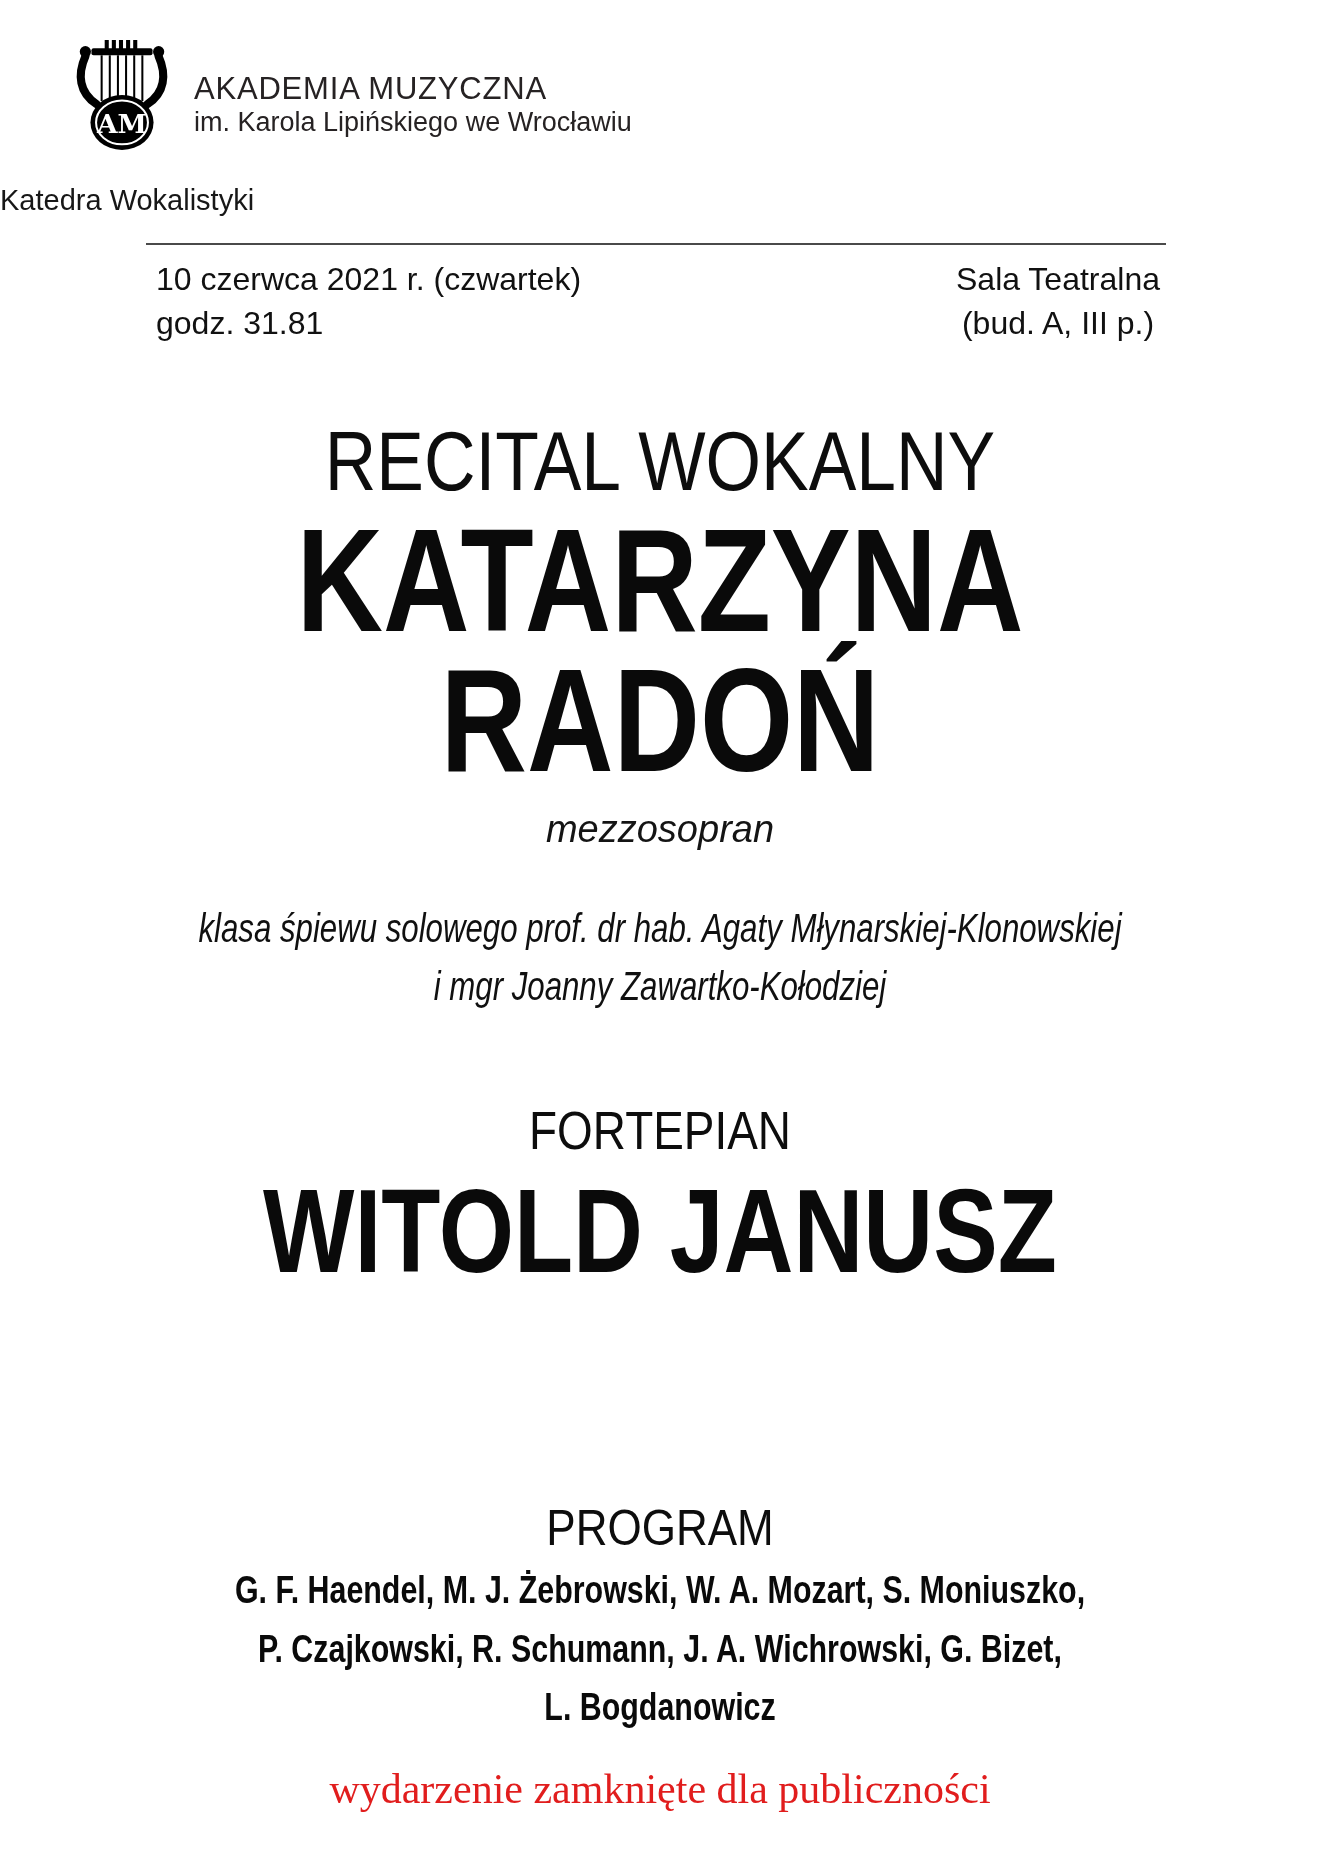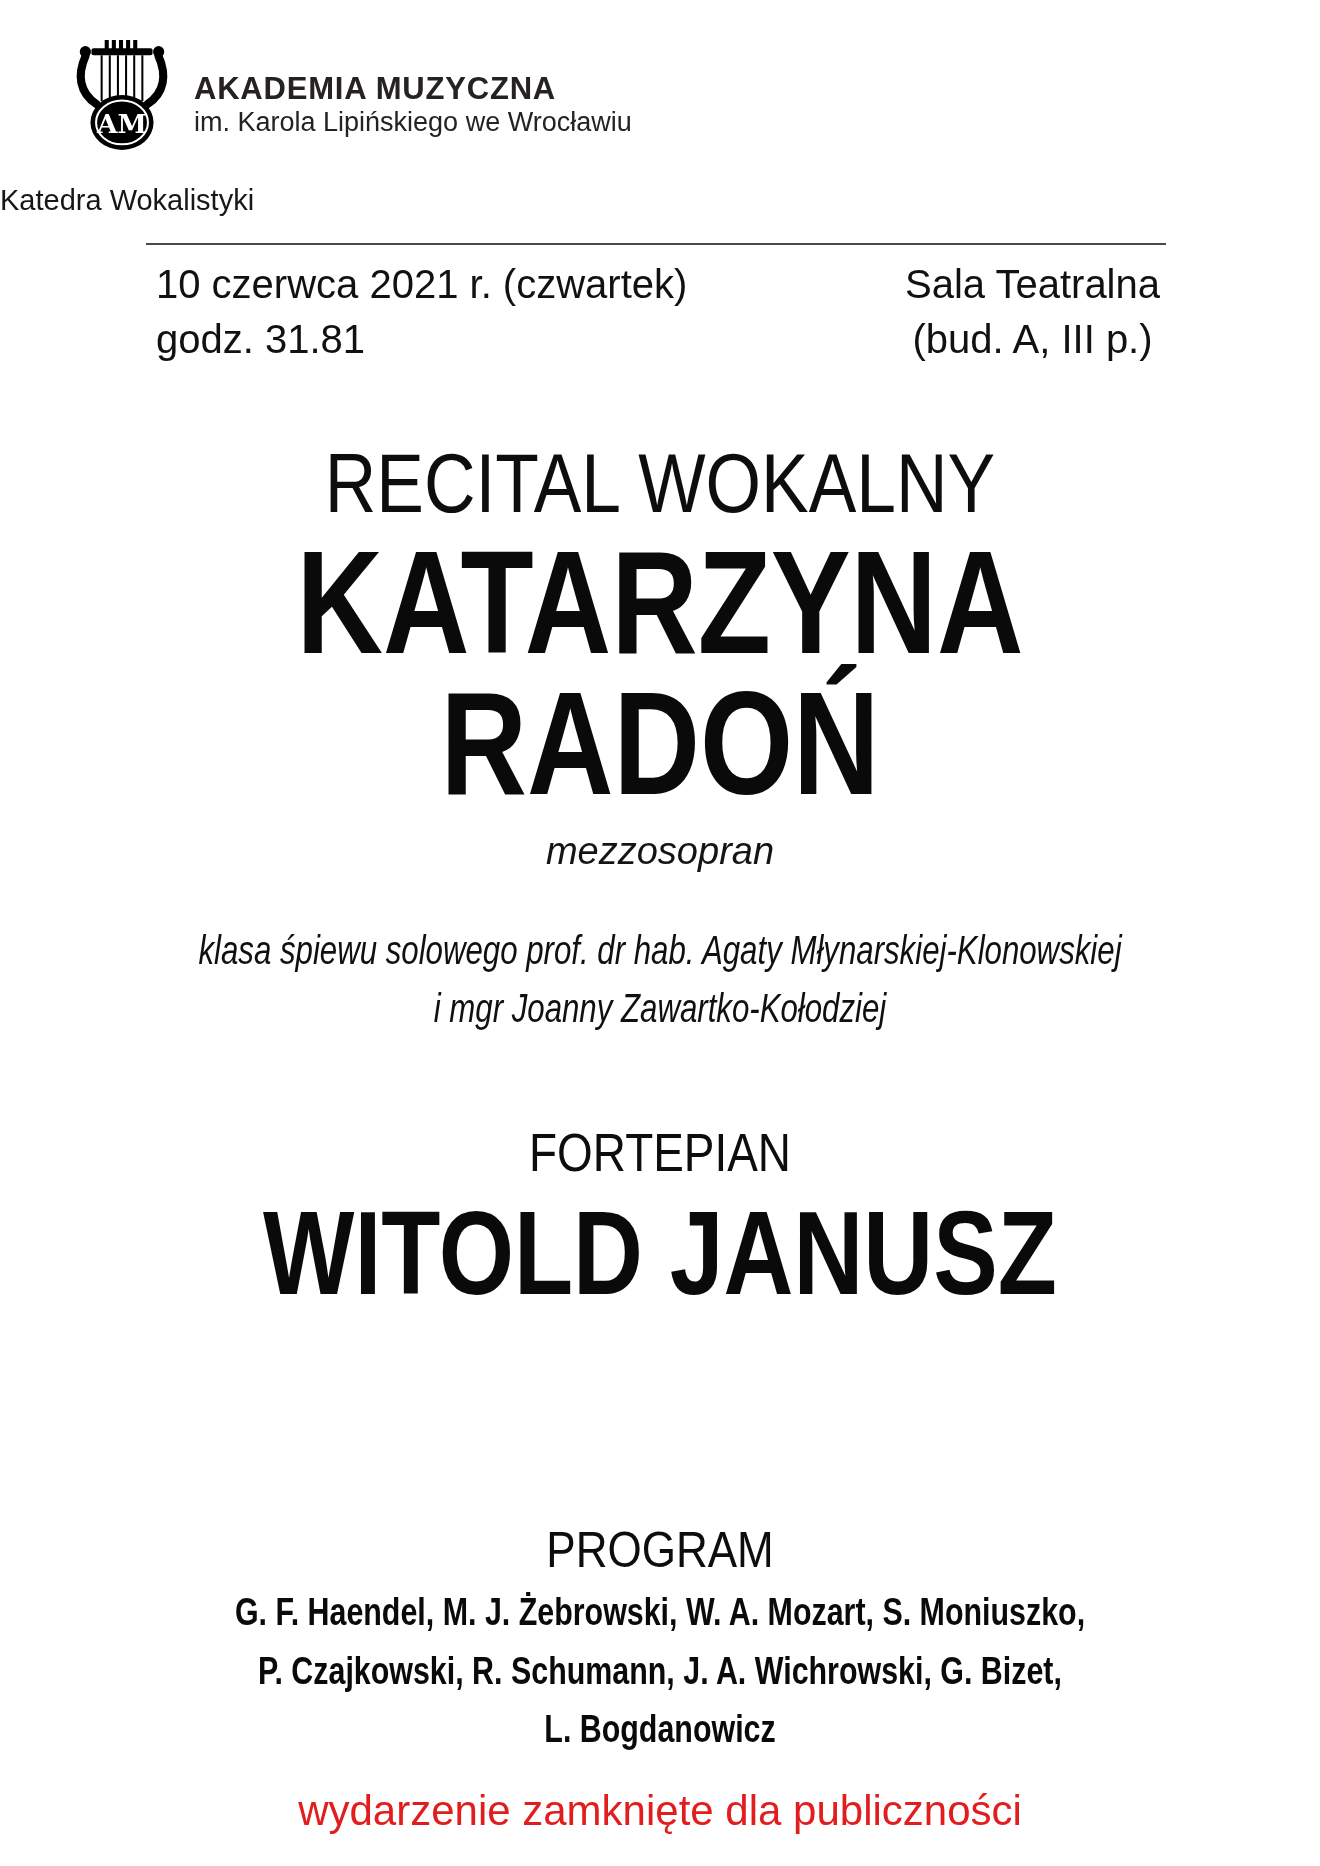--- a/index.html
+++ b/index.html
@@ -23,21 +23,21 @@
     gap: 20px;
     padding: 40px 0 0 70px;
   }
   .logo { width: 104px; height: 114px; flex: 0 0 auto; }
   .logo svg { width: 104px; height: 114px; display: block; }
   .brand-text { padding-top: 14px; }
   .org-name {
     font-size: 31px;
     letter-spacing: 0.8px;
     color: #262223;
-    font-weight: 700;
+    font-weight: 400;
   }
   .org-sub {
     font-size: 27px;
     margin-top: 0;
     color: #262223;
   }
   
   .department {
     text-align: left;
     margin: 30px 154px 0 0;
@@ -48,21 +48,21 @@
     border: none;
     border-top: 2px solid #4a4a4a;
     margin: 26px 154px 0 146px;
     height: 0;
   }
   
   .info {
     display: flex;
     justify-content: space-between;
     margin: 12px 160px 0 156px;
-    font-size: 40px;
+    font-size: 32px;
     line-height: 1.38;
     color: #111;
   }
   .info-right { text-align: center; }
   
   .centered { text-align: center; transform-origin: 50% 50%; }
   .title-recital {
     margin-top: 74px;
     font-size: 84px;
     line-height: 1.0;
@@ -123,20 +123,21 @@
     font-weight: 700;
     line-height: 1.55;
     color: #0a0a0a;
     transform: scaleX(0.80);
     white-space: nowrap;
   }
   .notice {
     margin-top: 28px;
     font-size: 42px;
     font-weight: 400;
+    font-family: Liberation Serif, serif;
   }
 </style>
 </head>
 <body>
 
 <div class="page">
 
   <header class="brand">
     <div class="logo">
       <svg viewBox="0 0 100 112" xmlns="http://www.w3.org/2000/svg" aria-hidden="true">

